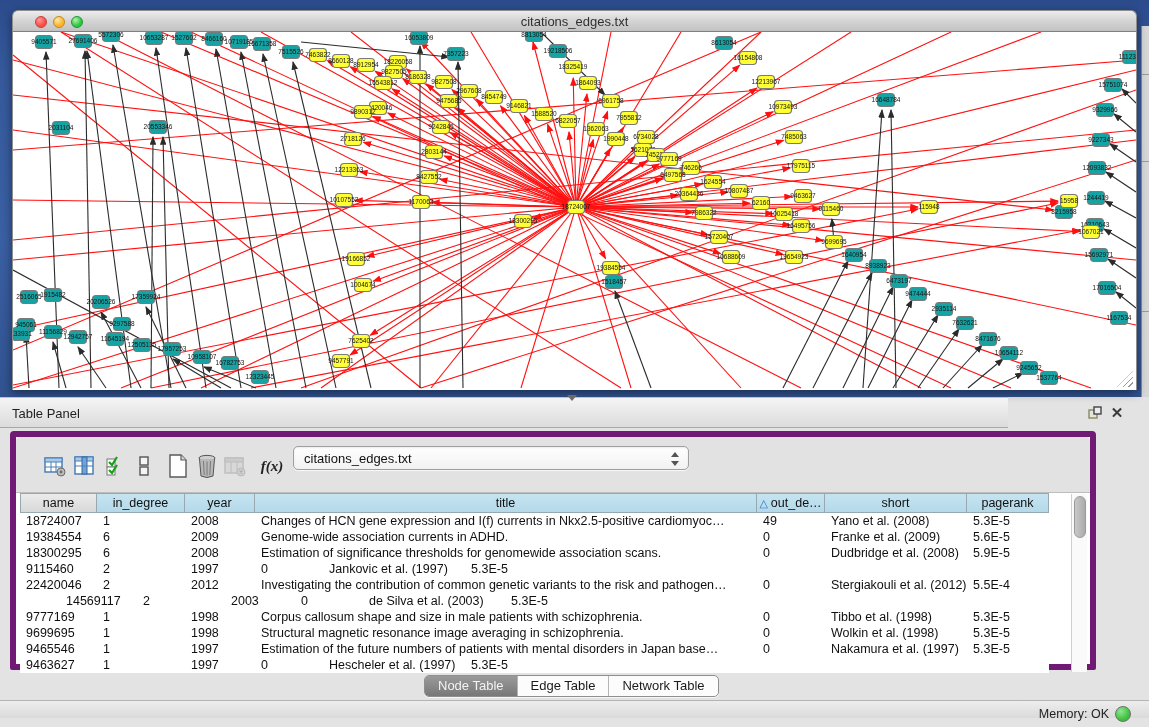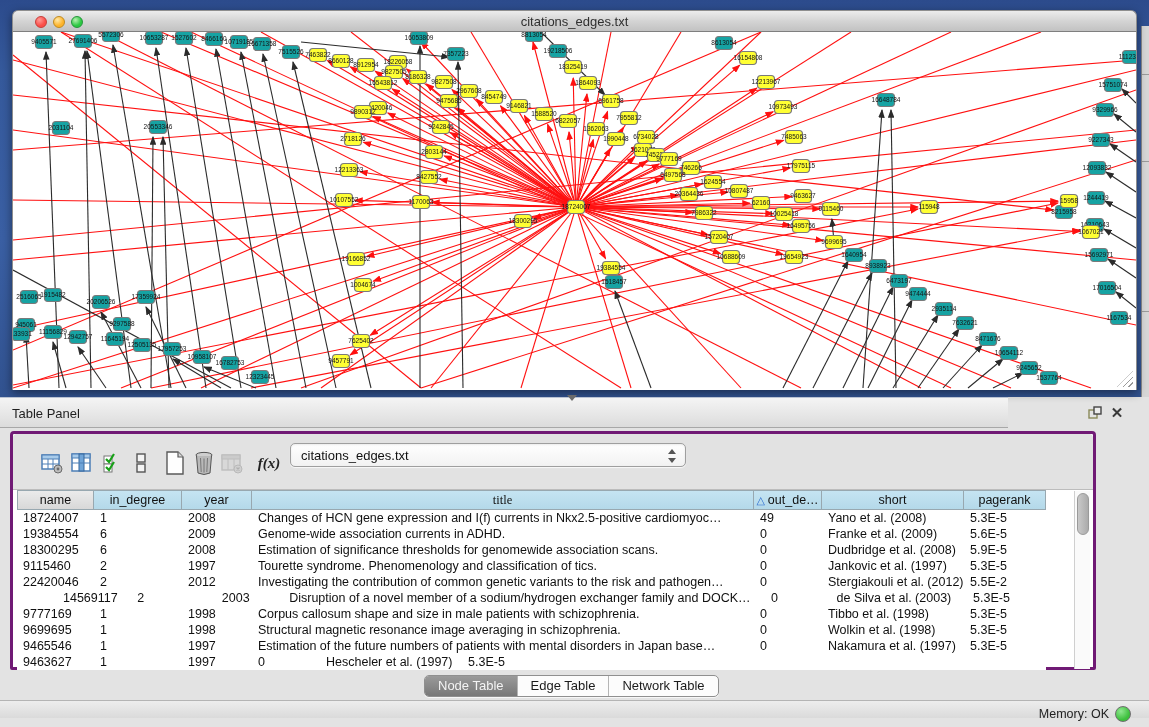--- a/index.html
+++ b/index.html
@@ -33,21 +33,21 @@
   
   .panel-head{position:absolute;left:0;top:397px;width:1008px;height:31px;box-sizing:border-box;
     background:linear-gradient(180deg,#F4F4F4,#DCDCDC);border-bottom:1px solid #A8A8A8;border-top:1px solid #b9c2d2;}
   .panel-title{position:absolute;left:12px;top:8px;font-size:13px;color:#1f1f1f;}
   .panel-collapse{position:absolute;left:567px;top:-3px;width:0;height:0;
     border-left:5px solid transparent;border-right:5px solid transparent;border-top:6px solid #6b6b6b;}
   .ph-btn{position:absolute;top:6px;width:18px;height:18px;cursor:default;}
   .float-btn{left:1086px;}
   .close-btn{left:1108px;font-size:15px;font-weight:bold;color:#3a3a3a;text-align:center;line-height:18px;}
   .tp-container{position:absolute;left:10px;top:431px;width:1086px;height:239px;box-sizing:border-box;
-    border:3px solid #701a75;border-radius:4px 4px 2px 2px;background:#fff;}
+    border:6px solid #701a75;border-radius:4px 4px 2px 2px;background:#fff;}
   .tp-toolbar{position:absolute;left:0;top:0;width:100%;height:56px;box-sizing:border-box;
     background:#E2E2E2;border-bottom:1px solid #bcbcbc;border-radius:4px 4px 0 0;}
   .tb-btn{position:absolute;top:16px;width:26px;height:26px;display:flex;align-items:center;justify-content:center;}
   .fx{font-family:"Liberation Serif",serif;font-style:italic;font-weight:bold;font-size:15px;color:#222;}
   .combo{position:absolute;left:277px;top:9px;width:396px;height:24px;box-sizing:border-box;
     background:linear-gradient(180deg,#ffffff,#f2f2f2);border:1px solid #9f9f9f;border-radius:5px;
     box-shadow:0 1px 1px rgba(255,255,255,.8), inset 0 1px 2px rgba(0,0,0,.08);}
   .combo-text{position:absolute;left:10px;top:4px;font-size:13px;color:#111;}
   .combo-arrows{position:absolute;right:9px;top:4px;width:9px;height:16px;}
   .combo-arrows .up{position:absolute;left:1px;top:1px;width:0;height:0;
@@ -585,21 +585,21 @@
           <span class="down"></span>
         </span>
     </div>
   </div>
 
   <div class="grid">
     <div class="hdr" id="table-header">
         <div class="hcell" style="width: 77px;">name</div>
         <div class="hcell" style="width: 88px;">in_degree</div>
         <div class="hcell" style="width: 70px;">year</div>
-        <div class="hcell" style="width: 502px; font-family: Liberation Serif, serif;">title</div>
+        <div class="hcell" style="width: 502px;">title</div>
         <div class="hcell" style="width: 68px;"><span class="sort-tri">△</span>out_de…</div>
         <div class="hcell" style="width: 142px;">short</div>
         <div class="hcell" style="width: 82px;">pagerank</div>
       </div>
     <div class="rows" id="table-rows">
         <div class="trow">
           <div class="tcell" style="width: 77px;">18724007</div>
           <div class="tcell" style="width: 88px;">1</div>
           <div class="tcell" style="width: 70px;">2008</div>
           <div class="tcell" style="width: 502px;">Changes of HCN gene expression and I(f) currents in Nkx2.5-positive cardiomyoc…</div>
@@ -622,39 +622,37 @@
           <div class="tcell" style="width: 70px;">2008</div>
           <div class="tcell" style="width: 502px;">Estimation of significance thresholds for genomewide association scans.</div>
           <div class="tcell" style="width: 68px;">0</div>
           <div class="tcell" style="width: 142px;">Dudbridge et al. (2008)</div>
           <div class="tcell" style="width: 82px;">5.9E-5</div>
         </div>
         <div class="trow">
           <div class="tcell" style="width: 77px;">9115460</div>
           <div class="tcell" style="width: 88px;">2</div>
           <div class="tcell" style="width: 70px;">1997</div>
-          <div class="tcell" style="width: 502px;">Tourette syndrome. Phenomenology and classification of tics.</div>
           <div class="tcell" style="width: 68px;">0</div>
           <div class="tcell" style="width: 142px;">Jankovic et al. (1997)</div>
           <div class="tcell" style="width: 82px;">5.3E-5</div>
         </div>
         <div class="trow">
           <div class="tcell" style="width: 77px;">22420046</div>
           <div class="tcell" style="width: 88px;">2</div>
           <div class="tcell" style="width: 70px;">2012</div>
           <div class="tcell" style="width: 502px;">Investigating the contribution of common genetic variants to the risk and pathogen…</div>
           <div class="tcell" style="width: 68px;">0</div>
           <div class="tcell" style="width: 142px;">Stergiakouli et al. (2012)</div>
-          <div class="tcell" style="width: 82px;">5.5E-2</div>
+          <div class="tcell" style="width: 82px;">5.5E-4</div>
         </div>
         <div class="trow">
           <div class="tcell" style="width: 77px; margin-left: 40px;">14569117</div>
           <div class="tcell" style="width: 88px;">2</div>
           <div class="tcell" style="width: 70px;">2003</div>
-          <div class="tcell" style="width: 502px;">Disruption of a novel member of a sodium/hydrogen exchanger family and DOCK…</div>
           <div class="tcell" style="width: 68px;">0</div>
           <div class="tcell" style="width: 142px;">de Silva et al. (2003)</div>
           <div class="tcell" style="width: 82px;">5.3E-5</div>
         </div>
         <div class="trow">
           <div class="tcell" style="width: 77px;">9777169</div>
           <div class="tcell" style="width: 88px;">1</div>
           <div class="tcell" style="width: 70px;">1998</div>
           <div class="tcell" style="width: 502px;">Corpus callosum shape and size in male patients with schizophrenia.</div>
           <div class="tcell" style="width: 68px;">0</div>

